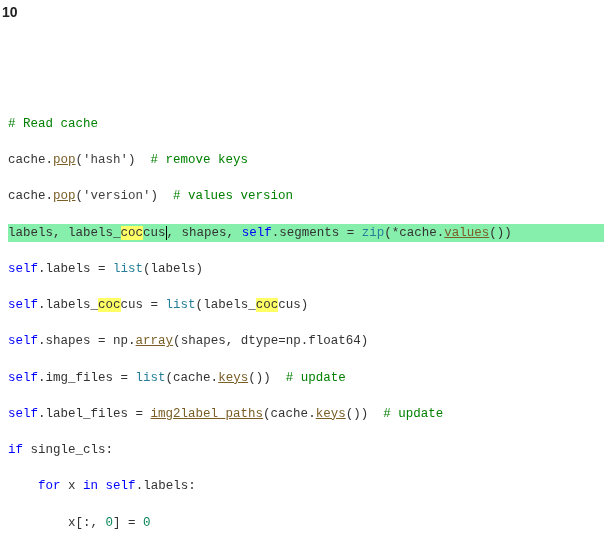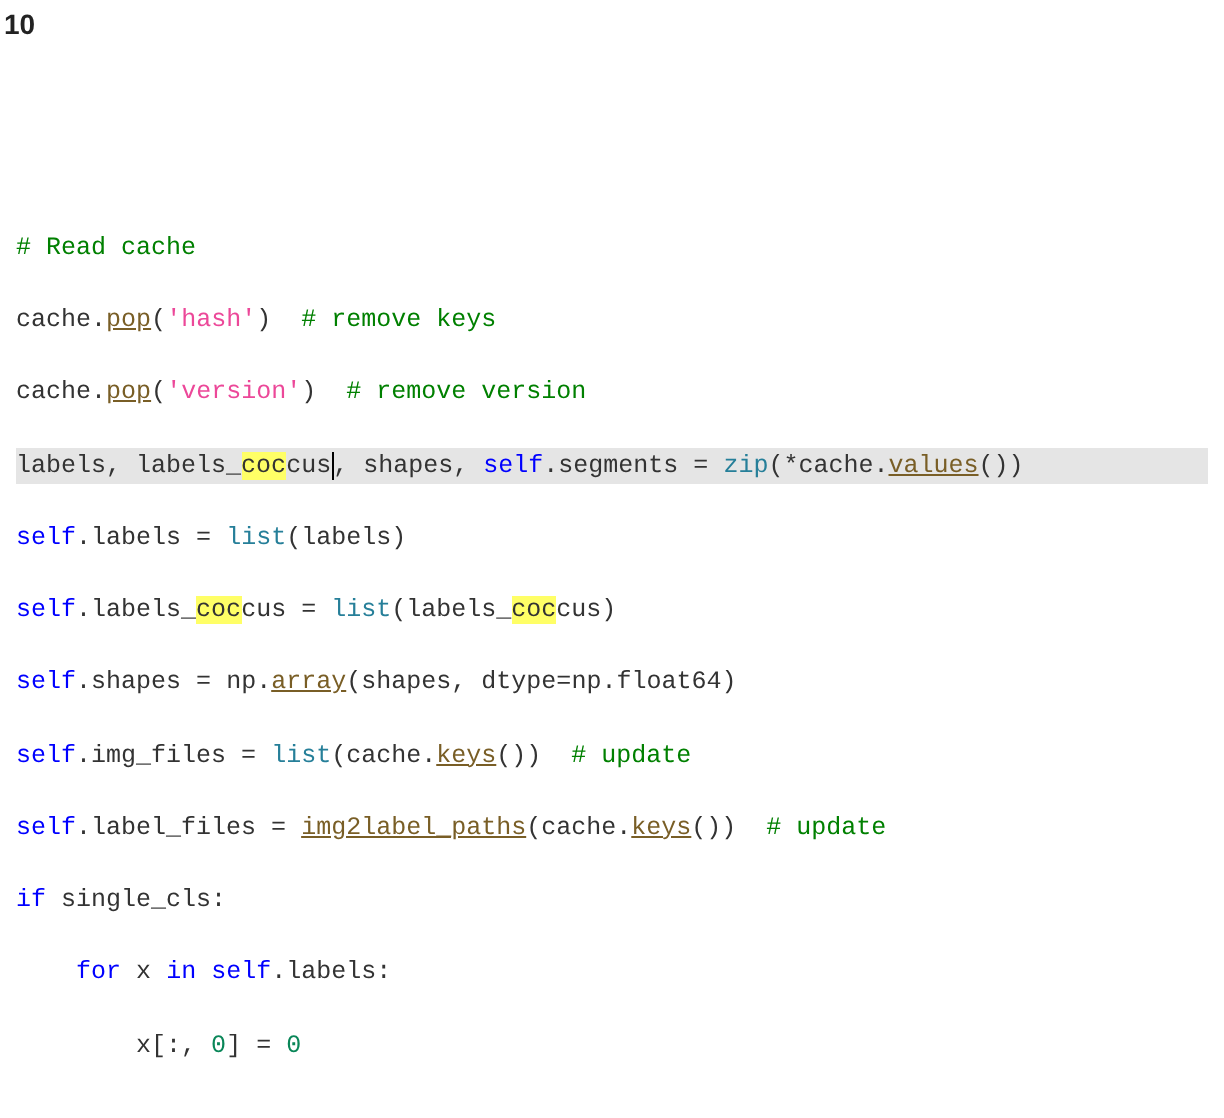--- a/index.html
+++ b/index.html
@@ -9,44 +9,44 @@
     font-size: 12.5px;
     line-height: 1.45;
     background: #fff;
     color: #333;
     white-space: pre;
     width: 612px;
     box-sizing: border-box;
     position: relative;
   }
   .c-comment  { color: #008000; }
-  .c-str      { color: #ec4899; }
+  .c-str      { color: #404040; }
   .c-kw       { color: #0000ff; }
   .c-num      { color: #098658; }
   .c-builtin  { color: #267f99; }
   .c-func     { color: #795e26; text-decoration: underline; }
   .c-ident    { color: #333; }
   .c-sep      { color: #333; }
   .c-self     { color: #0000ff; }
   .hl-yellow  { background: #ffff66; }
-  .hl-line    { background: #e5e5e5; display:inline-block; min-width:100%; }
+  .hl-line    { background: #86efac; display:inline-block; min-width:100%; }
   .cursor     { border-right: 1px solid #000; }
   .wm-top     { position:absolute; top:2px; left:2px; font-size:14px; font-weight:bold; color:#222; font-family:sans-serif; }
   .line { display:block; }
 </style>
 </head>
 <body>
 
 
 
 <div class="wm-top">10</div>
 
 <span class="line"><span class="c-comment"># Read cache</span></span>
 <span class="line"><span class="c-ident">cache</span><span class="c-sep">.</span><span class="c-func">pop</span><span class="c-sep">(</span><span class="c-str">'hash'</span><span class="c-sep">)  </span><span class="c-comment"># remove keys</span></span>
-<span class="line"><span class="c-ident">cache</span><span class="c-sep">.</span><span class="c-func">pop</span><span class="c-sep">(</span><span class="c-str">'version'</span><span class="c-sep">)  </span><span class="c-comment"># remove version</span></span>
+<span class="line"><span class="c-ident">cache</span><span class="c-sep">.</span><span class="c-func">pop</span><span class="c-sep">(</span><span class="c-str">'version'</span><span class="c-sep">)  </span><span class="c-comment"># values version</span></span>
 <span class="line hl-line"><span class="c-ident">labels</span><span class="c-sep">, </span><span class="c-ident">labels_</span><span class="hl-yellow"><span class="c-ident">coc</span></span><span class="c-ident">cus</span><span class="cursor"></span><span class="c-sep">, </span><span class="c-ident">shapes</span><span class="c-sep">, </span><span class="c-self">self</span><span class="c-sep">.</span><span class="c-ident">segments</span><span class="c-sep"> = </span><span class="c-builtin">zip</span><span class="c-sep">(*</span><span class="c-ident">cache</span><span class="c-sep">.</span><span class="c-func">values</span><span class="c-sep">())</span></span>
 <span class="line"><span class="c-self">self</span><span class="c-sep">.</span><span class="c-ident">labels</span><span class="c-sep"> = </span><span class="c-builtin">list</span><span class="c-sep">(</span><span class="c-ident">labels</span><span class="c-sep">)</span></span>
 <span class="line"><span class="c-self">self</span><span class="c-sep">.</span><span class="c-ident">labels_</span><span class="hl-yellow"><span class="c-ident">coc</span></span><span class="c-ident">cus</span><span class="c-sep"> = </span><span class="c-builtin">list</span><span class="c-sep">(</span><span class="c-ident">labels_</span><span class="hl-yellow"><span class="c-ident">coc</span></span><span class="c-ident">cus</span><span class="c-sep">)</span></span>
 <span class="line"><span class="c-self">self</span><span class="c-sep">.</span><span class="c-ident">shapes</span><span class="c-sep"> = </span><span class="c-ident">np</span><span class="c-sep">.</span><span class="c-func">array</span><span class="c-sep">(</span><span class="c-ident">shapes</span><span class="c-sep">, </span><span class="c-ident">dtype</span><span class="c-sep">=</span><span class="c-ident">np</span><span class="c-sep">.</span><span class="c-ident">float64</span><span class="c-sep">)</span></span>
 <span class="line"><span class="c-self">self</span><span class="c-sep">.</span><span class="c-ident">img_files</span><span class="c-sep"> = </span><span class="c-builtin">list</span><span class="c-sep">(</span><span class="c-ident">cache</span><span class="c-sep">.</span><span class="c-func">keys</span><span class="c-sep">())  </span><span class="c-comment"># update</span></span>
 <span class="line"><span class="c-self">self</span><span class="c-sep">.</span><span class="c-ident">label_files</span><span class="c-sep"> = </span><span class="c-func">img2label_paths</span><span class="c-sep">(</span><span class="c-ident">cache</span><span class="c-sep">.</span><span class="c-func">keys</span><span class="c-sep">())  </span><span class="c-comment"># update</span></span>
 <span class="line"><span class="c-kw">if</span><span class="c-sep"> </span><span class="c-ident">single_cls</span><span class="c-sep">:</span></span>
 <span class="line">    <span class="c-kw">for</span><span class="c-sep"> </span><span class="c-ident">x</span><span class="c-sep"> </span><span class="c-kw">in</span><span class="c-sep"> </span><span class="c-self">self</span><span class="c-sep">.</span><span class="c-ident">labels</span><span class="c-sep">:</span></span>
 <span class="line">        <span class="c-ident">x</span><span class="c-sep">[:, </span><span class="c-num">0</span><span class="c-sep">] = </span><span class="c-num">0</span></span>
 <span class="line"> </span>

